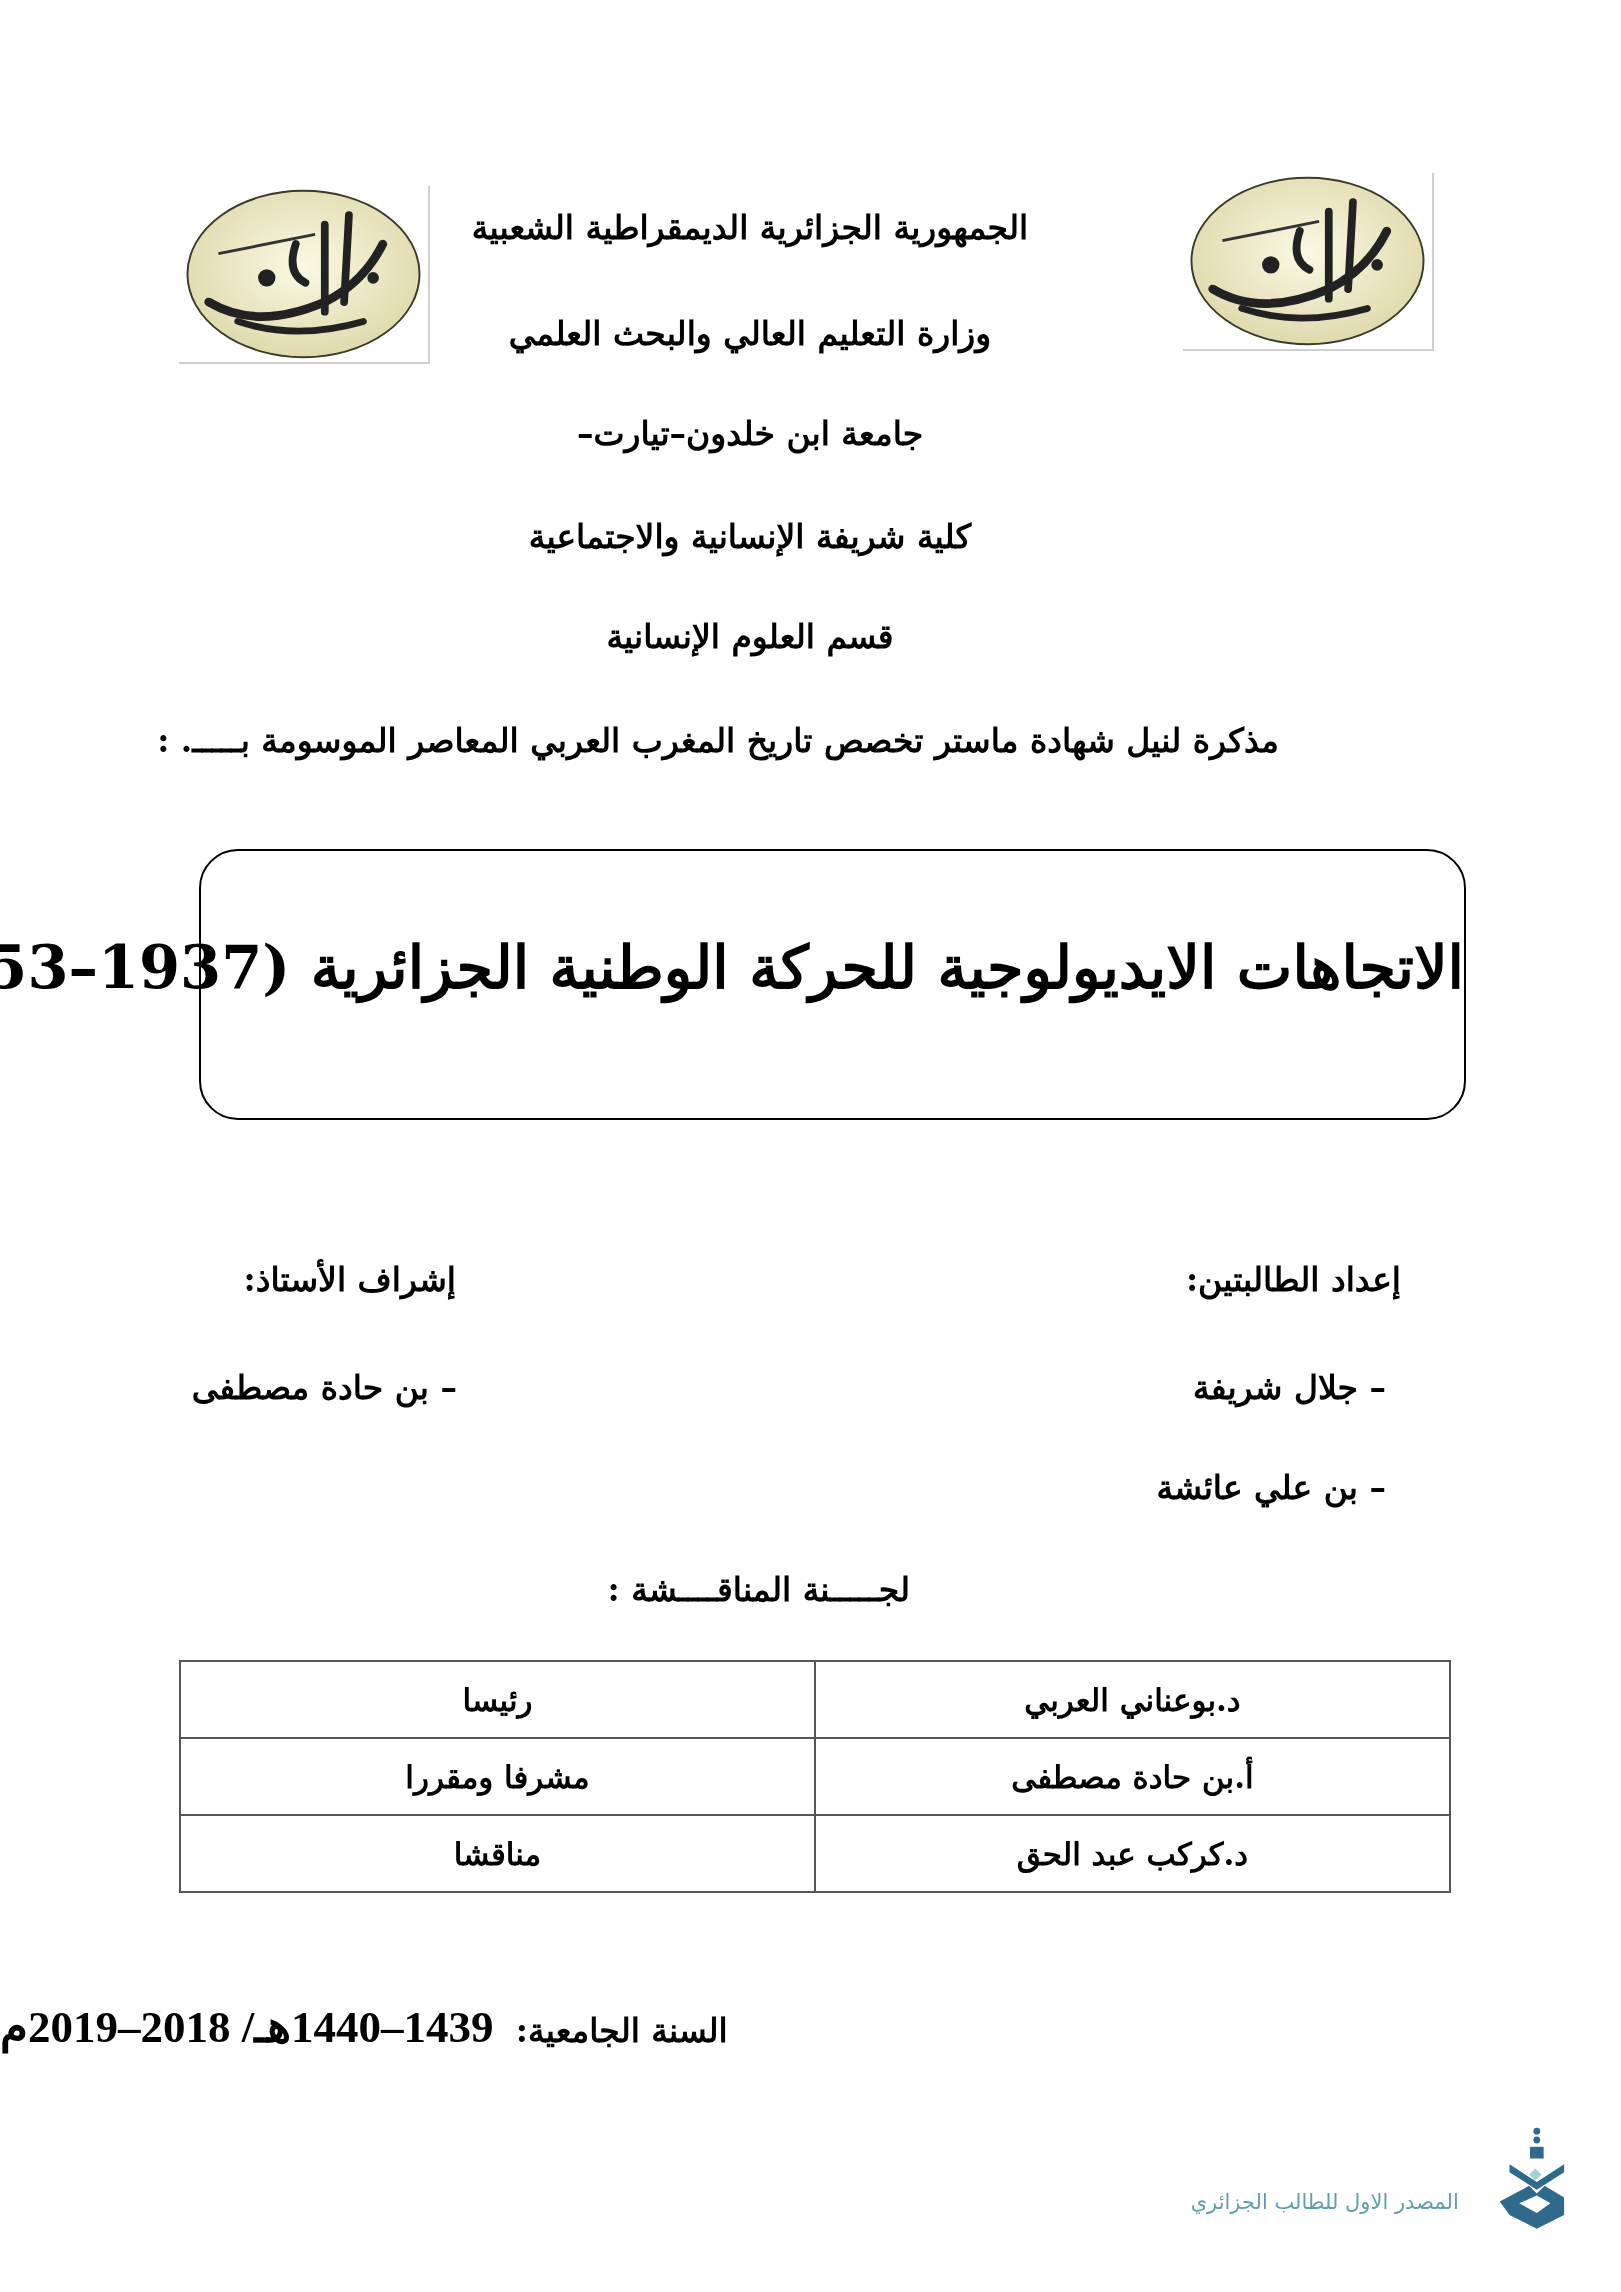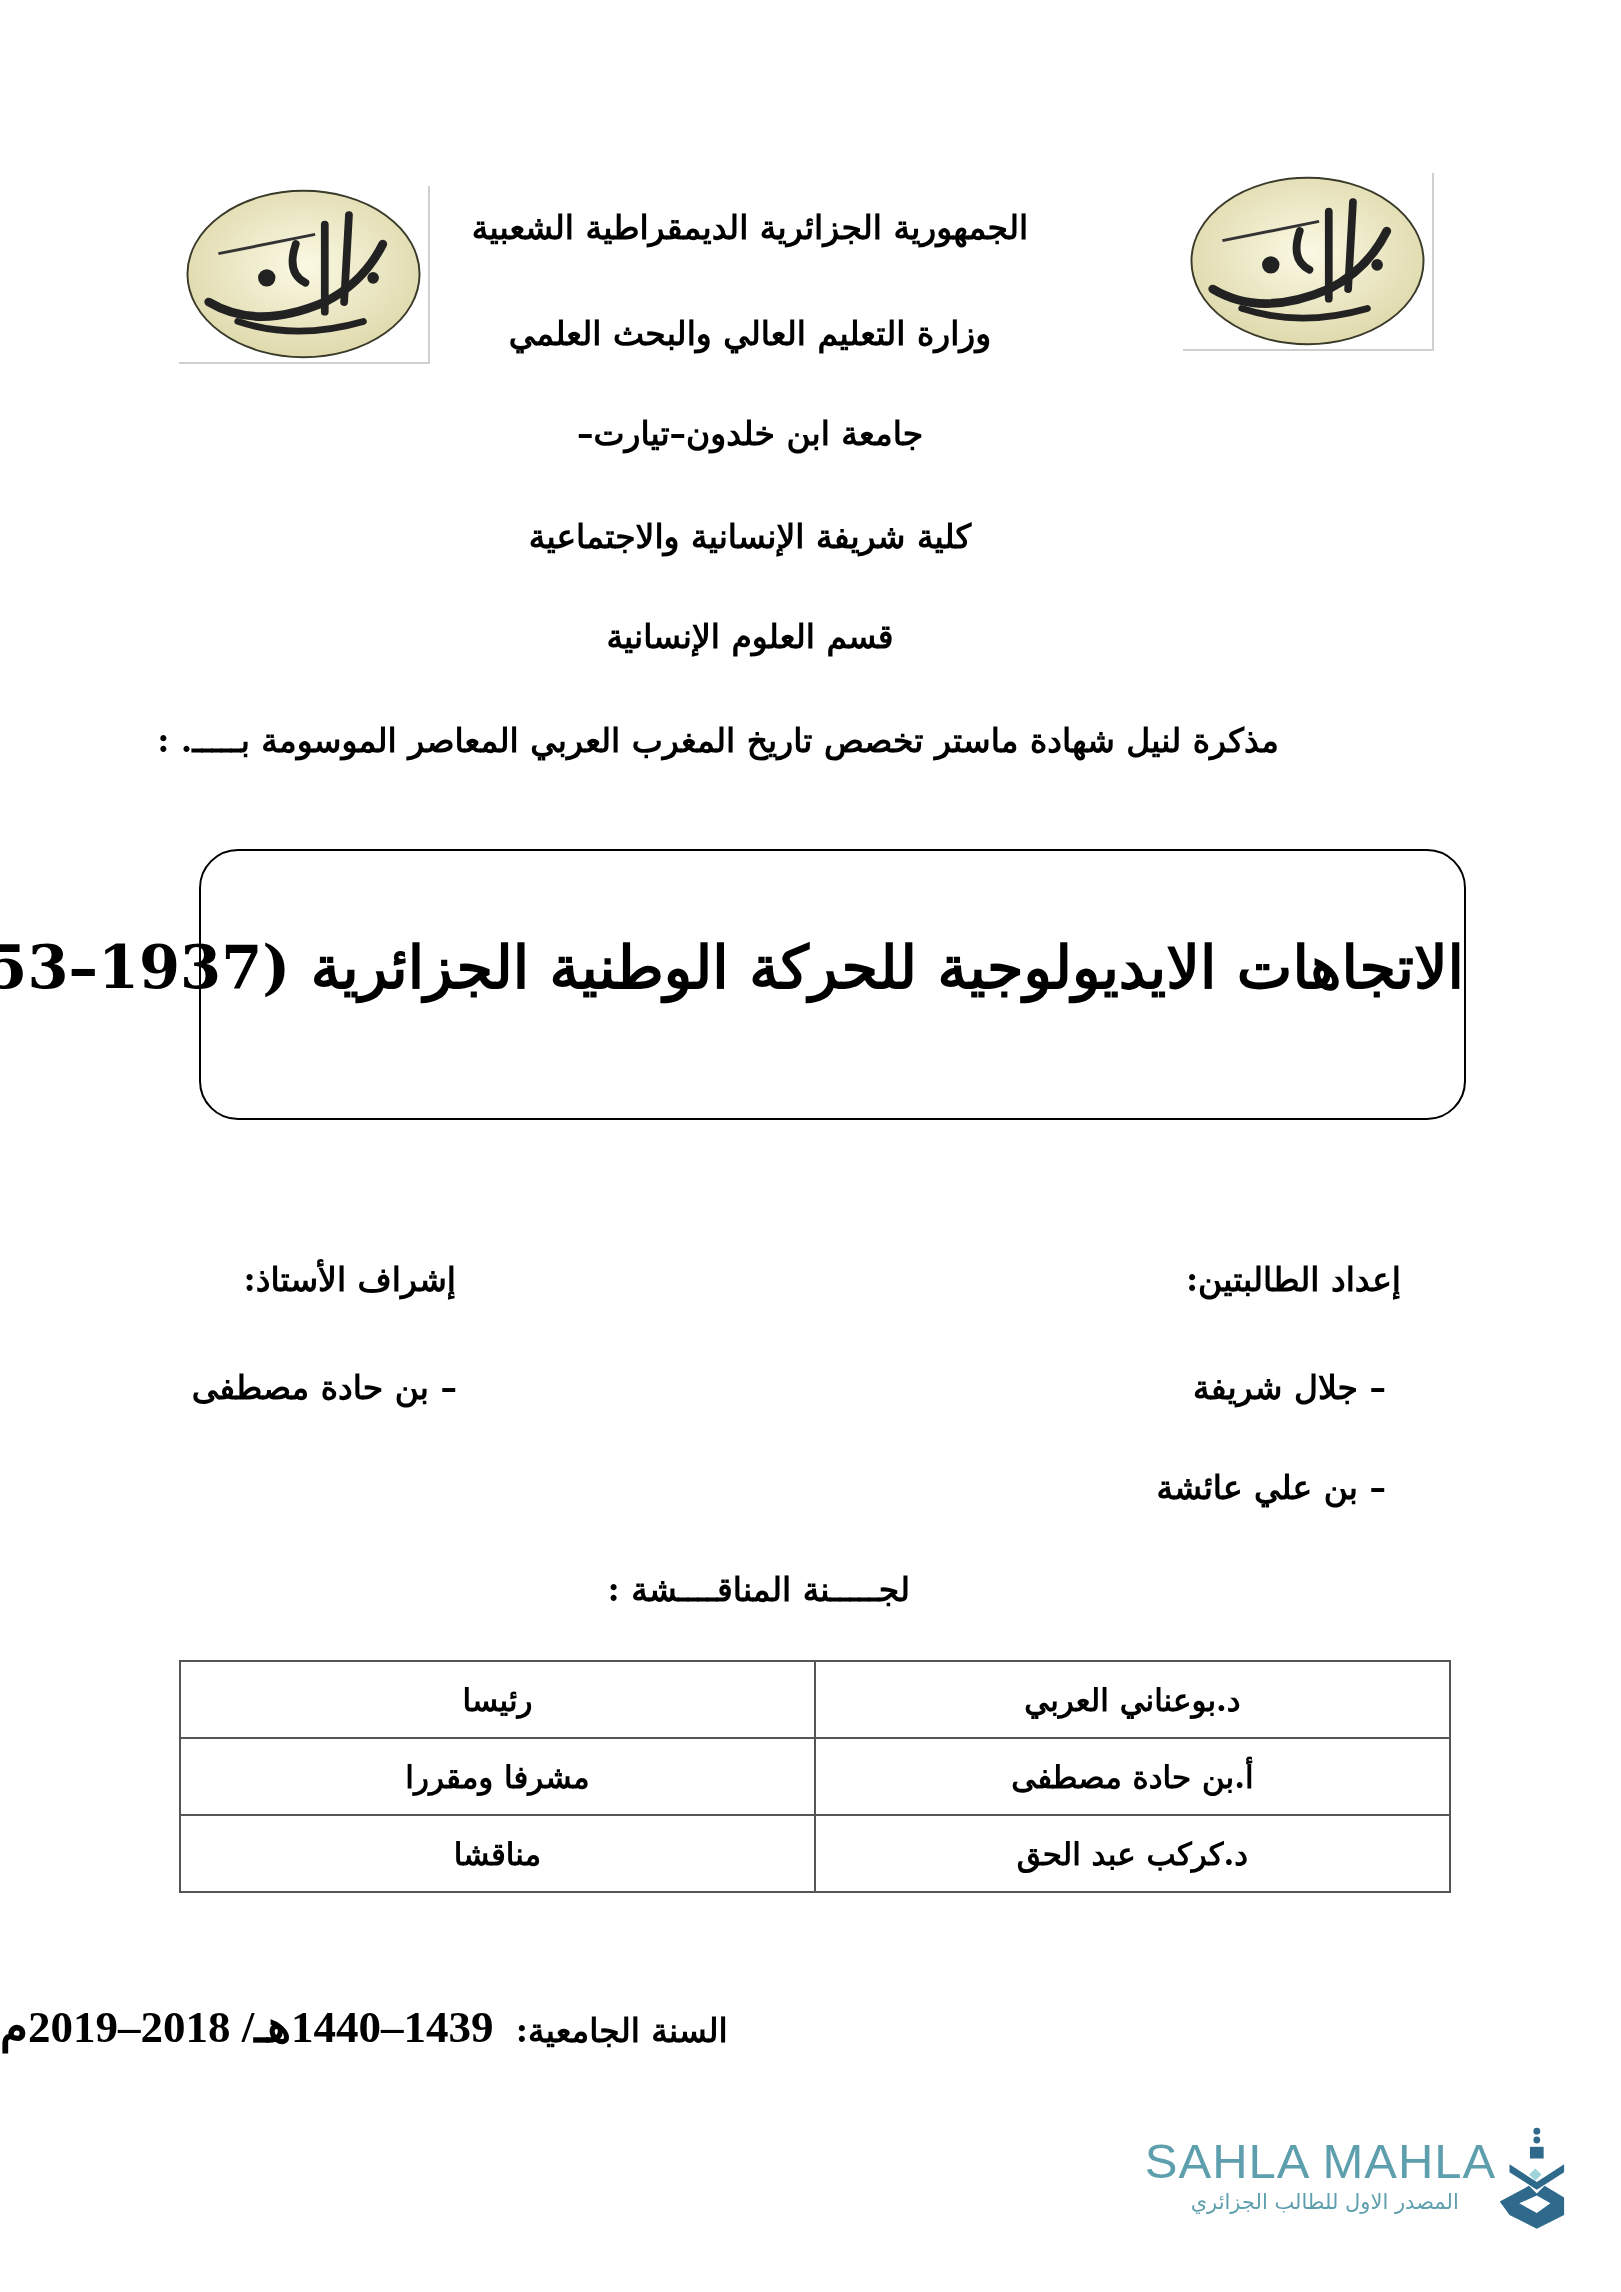--- a/index.html
+++ b/index.html
@@ -100,21 +100,20 @@
 </tbody>
   </table>
 
 <div class="year">
   <span class="yl">السنة الجامعية:</span>
   <span>&nbsp;&nbsp;</span>
   <span class="yv">1439–1440هـ/ 2018–2019م</span>
 </div>
 
 <div class="wm">
-  <div class="wm-text">SAHLA MAHLA</div>
   <div class="wm-sub">المصدر الاول للطالب الجزائري</div>
   <svg class="wm-emblem" viewBox="0 0 80 108">
     <circle cx="48" cy="6" r="3.5" fill="#2f6a8c"></circle>
     <circle cx="48" cy="15" r="3.5" fill="#2f6a8c"></circle>
     <rect x="41" y="22" width="14" height="12" fill="#2f6a8c"></rect>
     <path d="M20 40 L48 58 L76 40 L76 48 L48 66 L20 48 Z" fill="#2f6a8c"></path>
     <rect x="42" y="46" width="9" height="9" transform="rotate(45 46.5 50.5)" fill="#9fd3dc"></rect>
     <path d="M10 78 L40 62 L48 70 L56 62 L76 74 L76 92 L48 106 L20 92 Z" fill="#2f6a8c"></path>
     <path d="M30 80 L48 72 L62 80 L48 90 Z" fill="#ffffff"></path>
   </svg>

